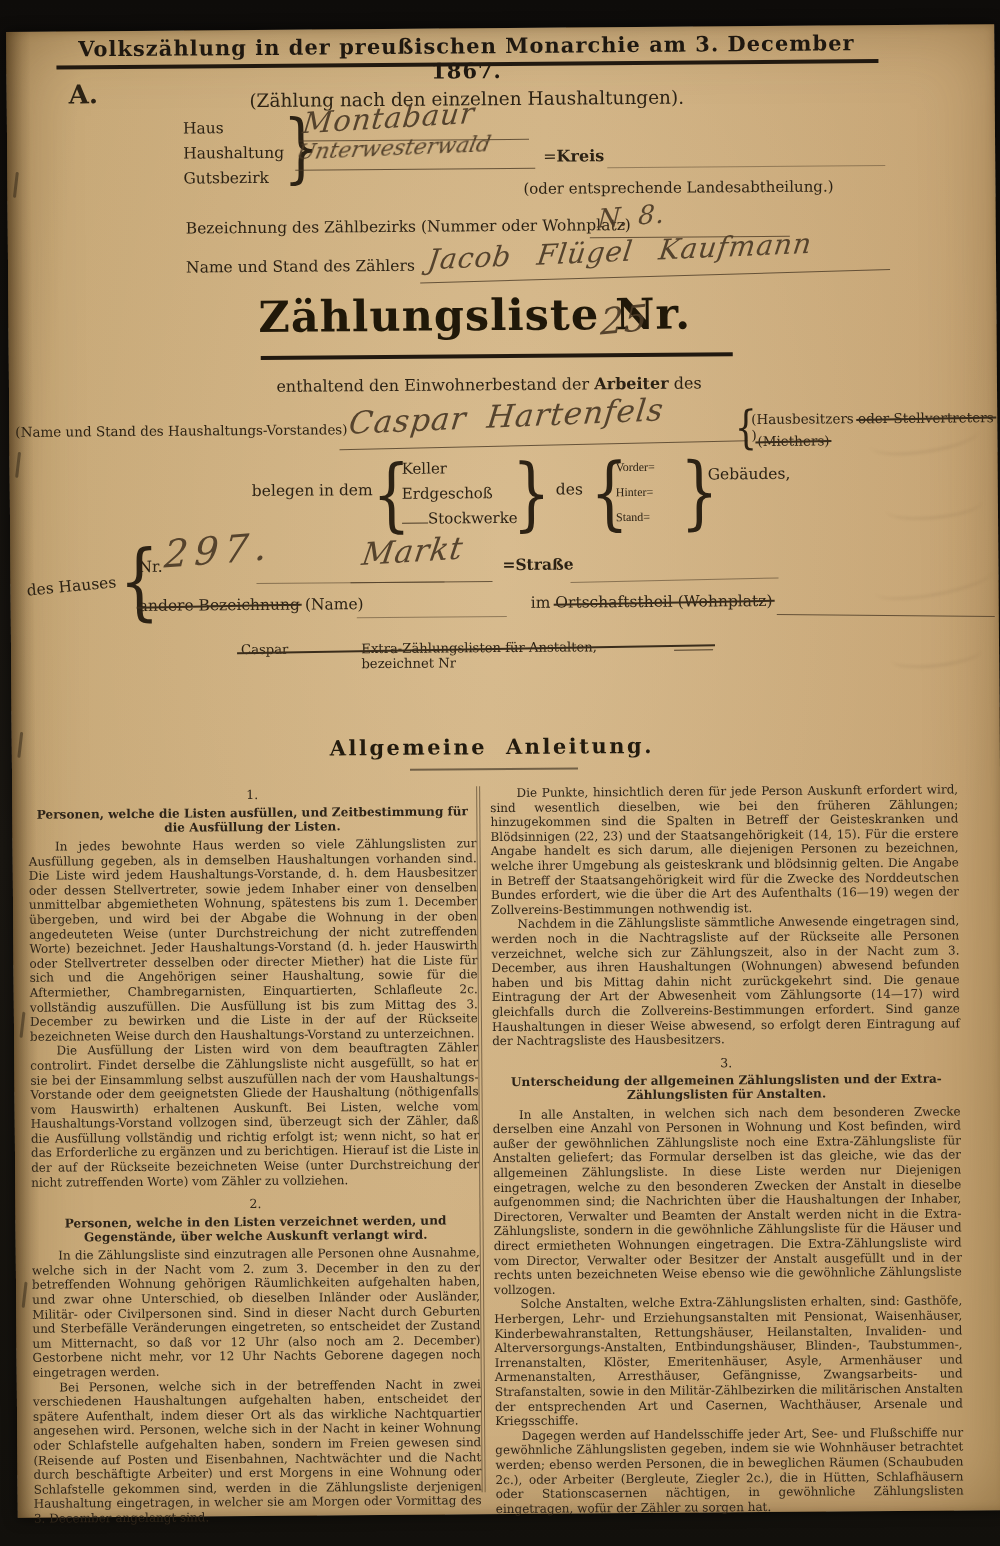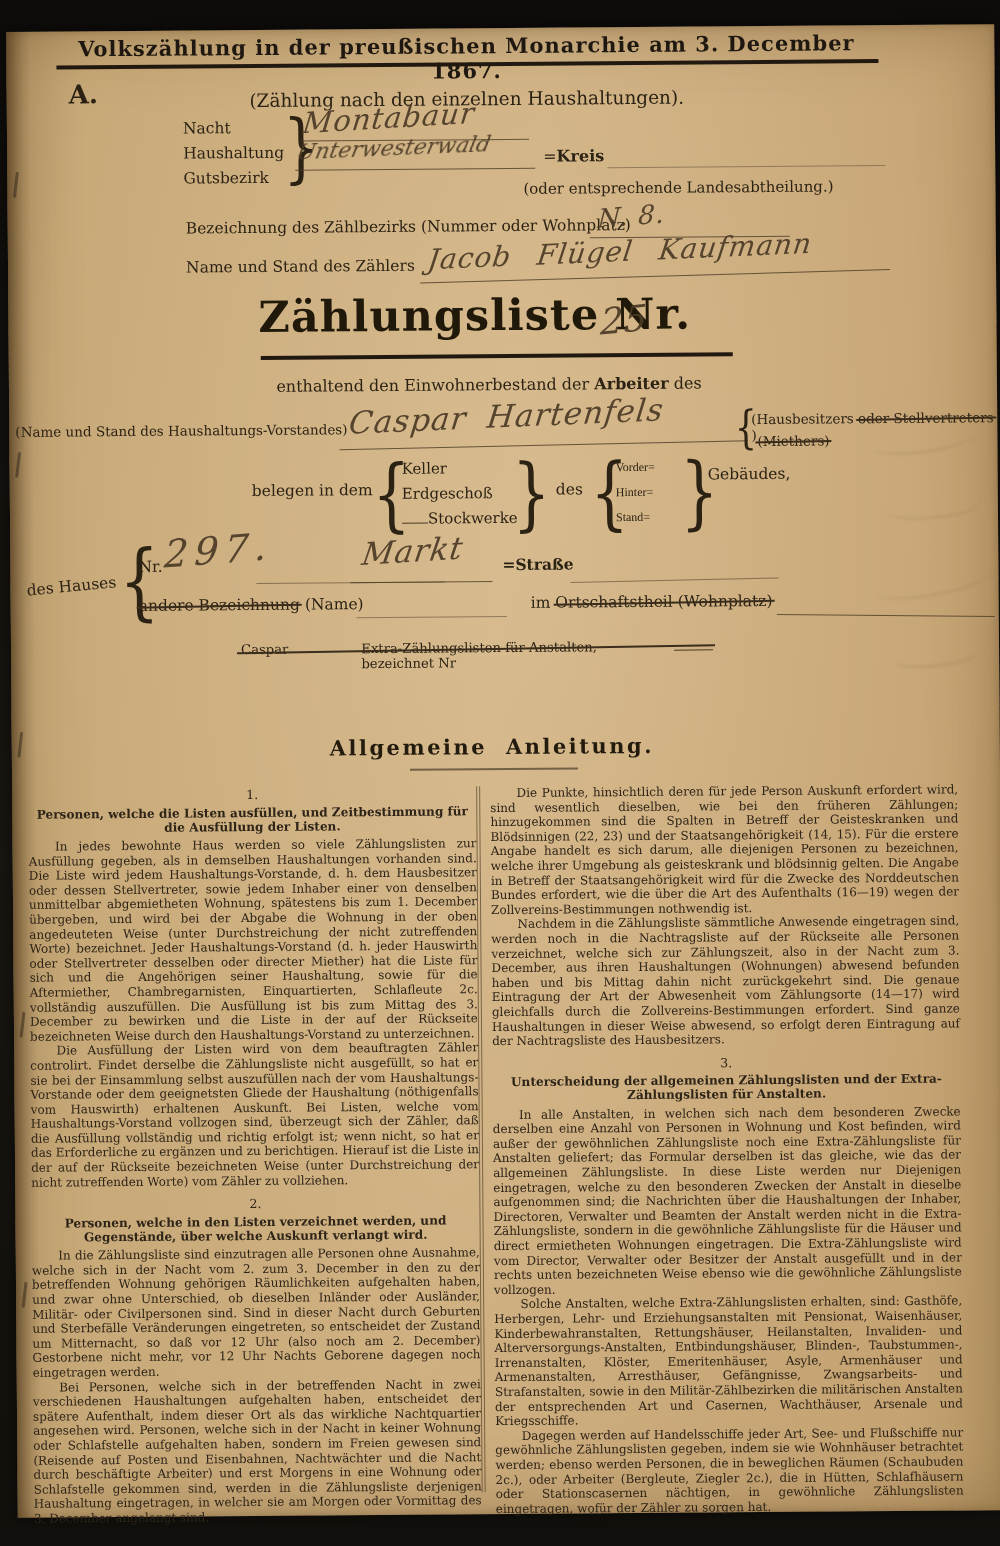--- a/index.html
+++ b/index.html
@@ -55,21 +55,21 @@
     <div class="stitch" style="top:980px;"></div>
     <div class="stitch" style="top:1250px;"></div>
 
     <div class="abs center bold" style="left:40px;top:5px;width:840px;font-size:21px;letter-spacing:1px;color:#1f1810;"><span>Volkszählung in der preußischen Monarchie am 3. December 1867.</span></div>
     <div class="rule" style="left:50px;top:34px;width:822px;height:3.5px;"></div>
 
     <div class="abs bold" style="left:62px;top:48px;font-size:26px;">A.</div>
     <div class="abs center" style="left:200px;top:60px;width:520px;font-size:18.5px;">(Zählung nach den einzelnen Haushaltungen).</div>
 
     <div class="abs" style="left:176px;top:86px;font-size:15.5px;line-height:25px;">
-      <div>Nacht</div>
+      <div>Haus</div>
       <div>Haushaltung</div>
       <div>Gutsbezirk</div>
     </div>
     <div class="brace" style="left:270px;top:80px;font-size:76px;line-height:76px;">}</div>
     <div class="abs hw" style="left:296px;top:72px;font-size:29px;transform:rotate(-3deg) skewX(-10deg);">Montabaur</div>
     <div class="bline" style="left:292px;top:111px;width:230px;"></div>
     <div class="abs hw" style="left:290px;top:106px;font-size:22px;letter-spacing:0;filter:blur(0.4px);transform:rotate(-2deg) skewX(-14deg);">Unterwesterwald</div>
     <div class="bline" style="left:288px;top:140px;width:240px;"></div>
     <div class="abs" style="left:536px;top:119px;font-size:16px;"><span>=</span><span class="bold">Kreis</span></div>
     <div class="bline" style="left:600px;top:140px;width:278px;opacity:.45;"></div>

